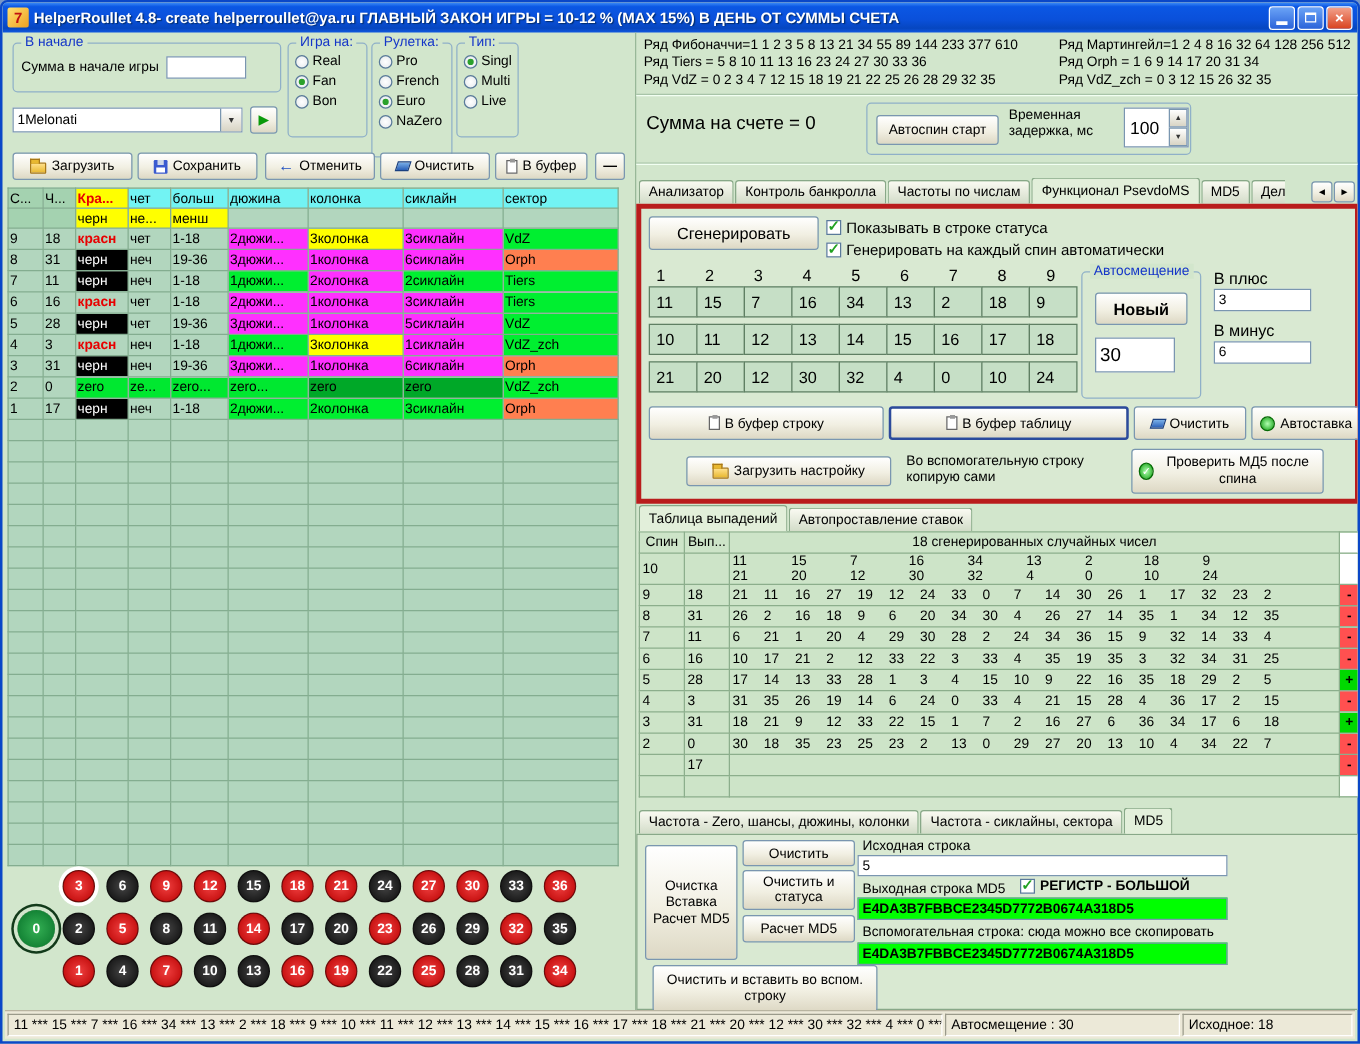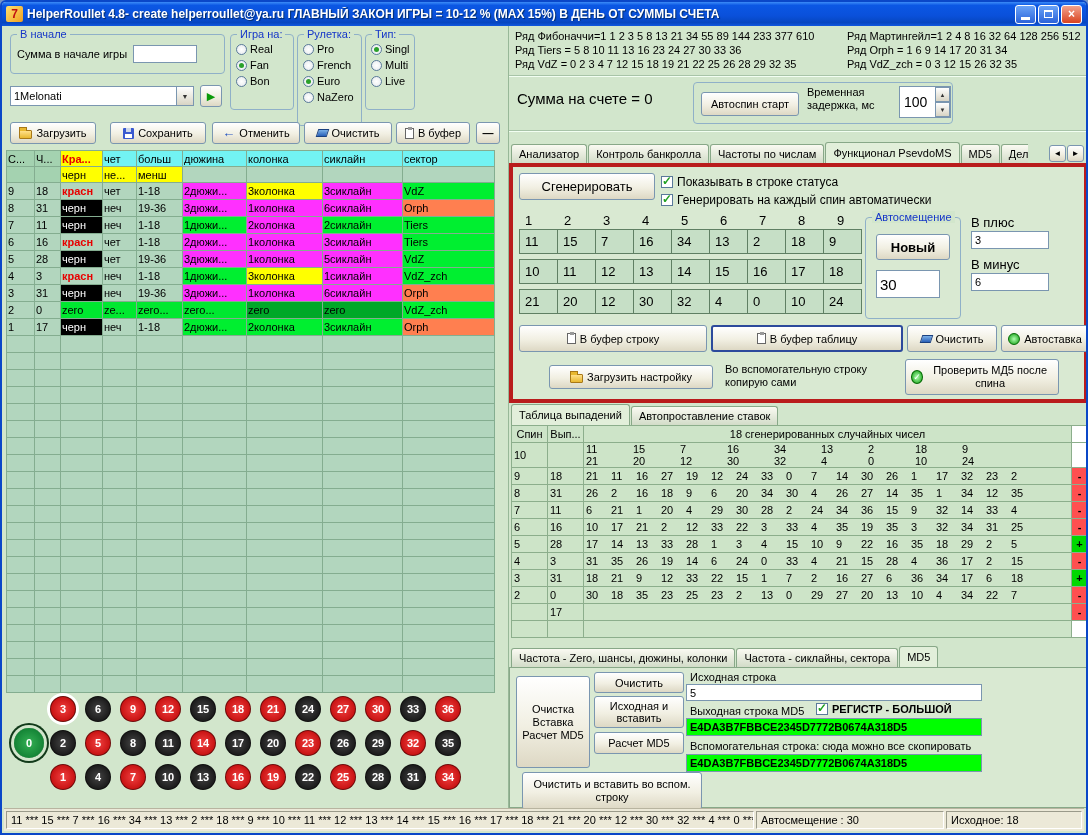--- a/index.html
+++ b/index.html
@@ -54,21 +54,21 @@
 .start-label{position:absolute;left:6px;top:13px;}
 .start-input{position:absolute;left:122px;top:10px;width:64px;height:18px;}
 .grp-game{left:226px;top:8px;width:64px;height:76px;padding-top:6px;}
 .grp-wheel{left:293px;top:8px;width:65px;height:92px;padding-top:6px;}
 .grp-type{left:361px;top:8px;width:50px;height:76px;padding-top:6px;}
 .combo{position:absolute;left:6px;top:60px;width:184px;height:20px;background:#fff;border:1px solid #7a96b0;display:flex;align-items:center;}
 .combo-text{flex:1;padding-left:3px;}
 .combo-btn{width:17px;height:100%;border-left:1px solid #7a96b0;background:linear-gradient(#fff,#d8d4c4);display:flex;align-items:center;justify-content:center;font-size:7px;color:#333;}
 .play-btn{position:absolute;left:196px;top:59px;width:22px;height:22px;}
 .tbtn{position:absolute;top:96px;height:22px;}
-.tb1{left:6px;width:86px;}.tb2{left:106px;width:96px;}.tb3{left:208px;width:88px;}.tb4{left:300px;width:88px;}.tb5{left:392px;width:74px;}
+.tb1{left:6px;width:96px;}.tb2{left:106px;width:96px;}.tb3{left:208px;width:88px;}.tb4{left:300px;width:88px;}.tb5{left:392px;width:74px;}
 .tb6{left:472px;width:24px;font-weight:bold;}
 
 .htable-wrap{position:absolute;left:2px;top:124px;width:490px;}
 .htable{border-collapse:collapse;table-layout:fixed;width:488px;background:#b2d6be;}
 .htable td{border:1px solid #84ad90;height:17px;overflow:hidden;white-space:nowrap;padding:0 1px;font-size:11px;}
 .htable thead td{height:16px;}
 .c-df{}
 .c-rd{color:#e80000;font-weight:bold;}
 .c-bk{background:#000;color:#fff;}
 .c-mg{background:#ff30ff;}
@@ -937,21 +937,21 @@
 
       <div id="freq-tabs" class="tabbar">
           <div class="tab">Частота - Zero, шансы, дюжины, колонки</div>
           <div class="tab">Частота - сиклайны, сектора</div>
           <div class="tab act">MD5</div>
         </div>
 
       <div class="md5panel">
         <button class="btn md5-big">Очистка Вставка Расчет MD5</button>
         <button class="btn md5-c mc1">Очистить</button>
-        <button class="btn md5-c mc2">Исходная и вставить</button>
+        <button class="btn md5-c mc2">Очистить и статуса</button>
         <button class="btn md5-c mc3">Расчет MD5</button>
 
         <span class="md5-lbl l-src">Исходная строка</span>
         <input class="field src-input" value="5" style="">
 
         <span class="md5-lbl l-out">Выходная строка MD5</span>
         <div class="cbrow case-cb">
           <span class="cb on"></span>
           <span>РЕГИСТР - БОЛЬШОЙ</span>
         </div>

